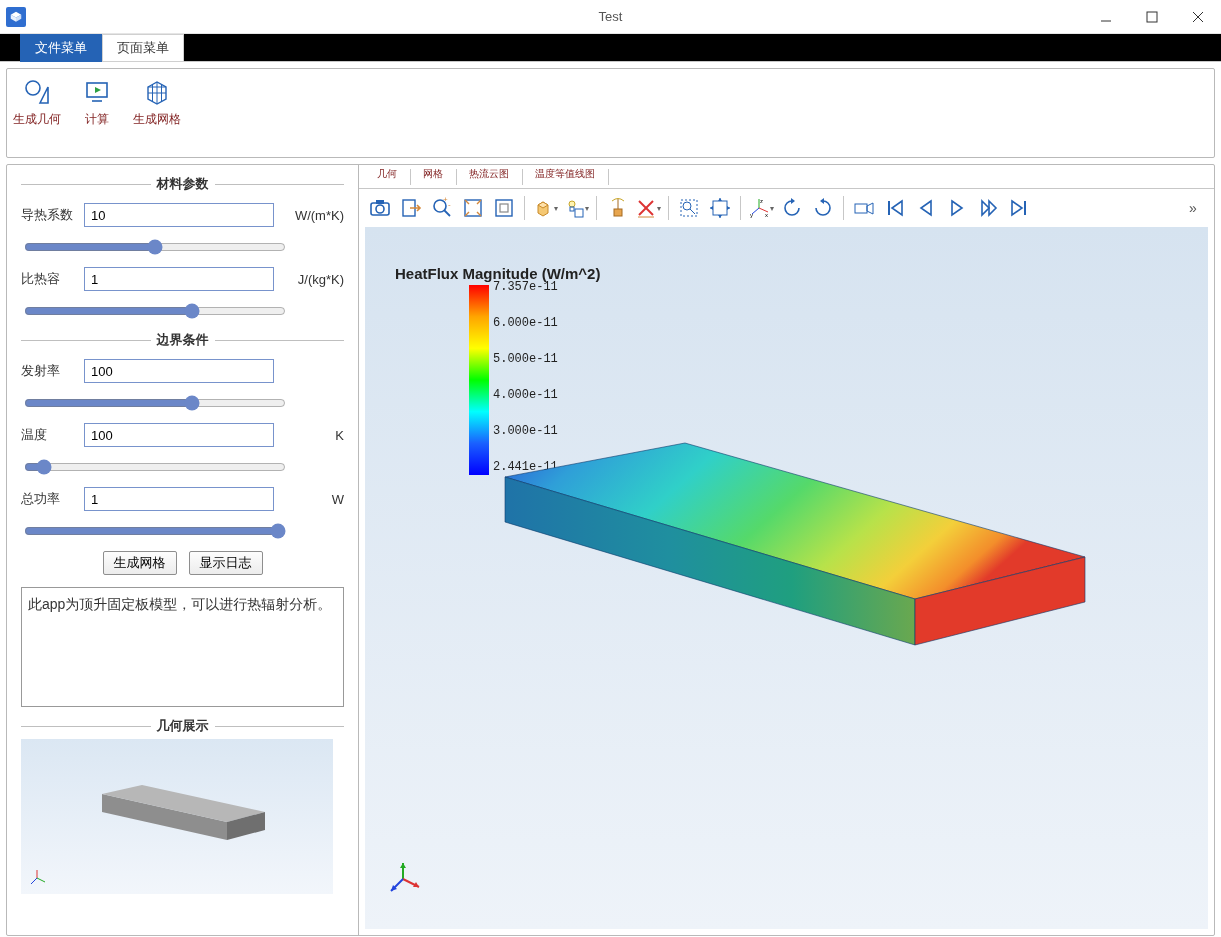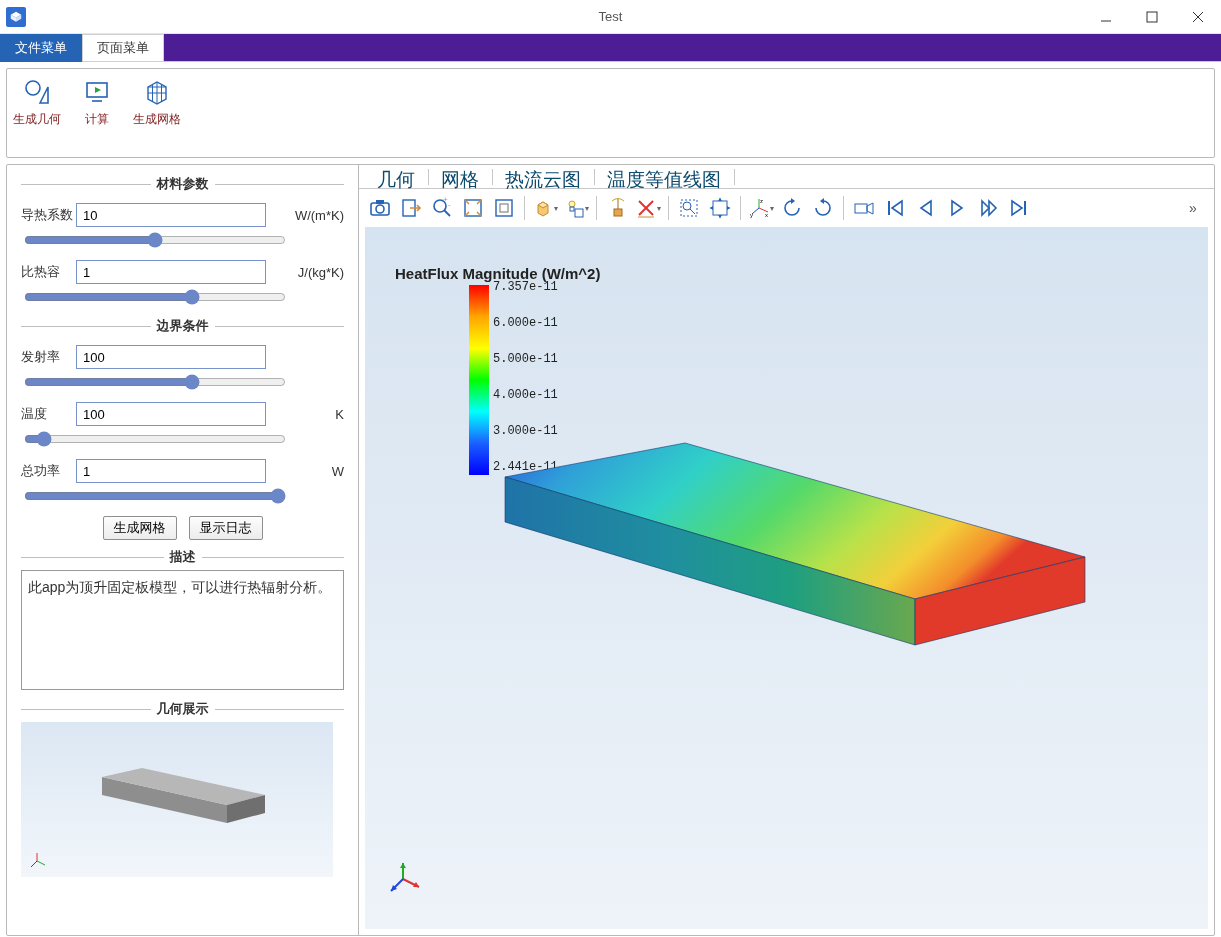--- a/index.html
+++ b/index.html
@@ -3,47 +3,47 @@
 <meta charset="utf-8">
 <style>
   * { box-sizing: border-box; }
   html, body { margin:0; padding:0; width:1221px; height:937px; font-family:"Microsoft YaHei","PingFang SC",Arial,sans-serif; font-size:13px; color:#333; background:#fff; overflow:hidden; }
   .titlebar { height:34px; border-bottom:1px solid #e5e5e5; display:flex; align-items:center; position:relative; }
   .titlebar .appicon { width:20px; height:20px; margin-left:6px; background:#2f6ed0; border-radius:2px; display:flex; align-items:center; justify-content:center; }
   .titlebar .appicon svg { width:14px; height:14px; }
   .titlebar .title { position:absolute; left:0; right:0; text-align:center; color:#555; }
   .titlebar .winbtns { margin-left:auto; display:flex; }
   .winbtn { width:46px; height:32px; display:flex; align-items:center; justify-content:center; color:#555; }
-  .tabbar { height:28px; border-bottom:1px solid #c7c7c7; display:flex; padding-left:0; background:#4c1d95;}
+  .tabbar { height:28px; border-bottom:1px solid #c7c7c7; display:flex; padding-left:20px; background:#000000;}
   .tab { padding:0 14px; height:28px; display:flex; align-items:center; border:1px solid transparent; border-bottom:none; color:#3a3a3a; font-size:13px;}
   .tab.active { background:#2563b5; color:#fff; border:1px solid #2563b5;}
   .tab.inactive { border:1px solid #d0d0d0; background:#fff; }
   .ribbon { height:90px; border:1px solid #b9b9b9; margin:6px; border-radius:2px; display:flex; }
   .ribbon-group { display:flex; }
   .ribbon-btn { width:60px; display:flex; flex-direction:column; align-items:center; justify-content:flex-start; padding-top:8px; gap:4px; color:#2563b5; }
   .ribbon-btn .icon { width:30px; height:30px; display:flex; align-items:center; justify-content:center; }
   .ribbon-btn .label { color:#7f1d1d; font-size:12px; }
   .body { display:flex; height:772px; border:1px solid #b9b9b9; margin:0 6px 6px 6px; border-radius:2px;}
   .sidebar { width:352px; border-right:1px solid #b9b9b9; padding:10px 14px; overflow:hidden; position:relative; }
   .legend-wrap { display:flex; align-items:center; justify-content:center; }
   .legend-wrap .line { flex:1; height:1px; background:#bfbfbf; }
   .legend-wrap .txt { padding:0 6px; color:#333;font-weight:bold; }
-  .param-row { display:flex; align-items:center; gap:0; margin-bottom:2px; }
+  .param-row { display:flex; align-items:center; gap:8px; margin-bottom:9px; }
   .param-row .label { width:55px; font-size:13px; }
   .param-row input[type="text"] { flex:0 0 140px; height:24px; border:1px solid #7893cc; padding:0 6px; font-size:13px; }
   .param-row .unit { color:#333; font-size:13px; margin-left:auto; }
   .slider-row { margin-bottom:8px; padding-right:60px; padding-left:1px;}
   input[type="range"] { width:100%; accent-color:#6b87c8; height:18px;}
   .btn-row { display:flex; justify-content:center; gap:12px; margin:8px 0; }
   .btn-row button { padding:2px 10px; border:1px solid #8e8e8e; background:linear-gradient(#fdfdfd,#ececec); border-radius:2px; font-size:13px; }
   .desc-box { border:1px solid #999; padding:6px; height:120px; font-size:14px; line-height:1.5; }
   .geom-preview { margin-top:4px; width:312px; height:155px; background:linear-gradient(#dbe7f3,#f2f6fb); display:flex; align-items:center; justify-content:center; position:relative;}
   .main { flex:1; display:flex; flex-direction:column; }
   .view-tabs { height:24px; display:flex; border-bottom:1px solid #c7c7c7; padding-left:6px; gap:0;}
-  .view-tab { padding:2px 12px; font-size:19px; color:#0c4a6e; border-right:1px solid transparent;}
+  .view-tab { padding:2px 12px; font-size:10px; color:#7f1d1d; border-right:1px solid transparent;}
   .view-tabs .sep { width:1px; background:#c7c7c7; height:16px; margin-top:4px;}
   .toolbar3d { height:38px; display:flex; align-items:center; gap:1px; padding:0 6px; }
   .tbtn { width:30px; height:30px; display:flex; align-items:center; justify-content:center; }
   .tsep { width:1px; height:24px; background:#c7c7c7; margin:0 4px; }
   .viewport { flex:1; margin:0 6px 6px 6px; background:linear-gradient(#d6e3f0, #eef3f9); position:relative; }
   .colorbar-title { position:absolute; left:30px; top:38px; font-size:15px; color:#222;font-weight:bold;}
   .colorbar { position:absolute; left:104px; top:58px; width:20px; height:190px; background:linear-gradient(red,orange,yellow,lime,cyan,#1a60ff,blue);}
   .colorbar-ticks { position:absolute; left:128px; top:54px; font-size:12px; color:#222; line-height:1;font-family:Liberation Mono, monospace; }
   .colorbar-ticks div { margin-bottom:24px; white-space:nowrap;}
   .axes-gizmo { position:absolute; left:18px; bottom:30px; }
@@ -178,25 +178,20 @@
       <input type="text" value="1" style="">
       <div class="unit">W</div>
     </div>
     <div class="slider-row"><input type="range" min="0" max="100" value="100" style=""></div>
 
     <div class="btn-row">
       <button>生成网格</button>
       <button>显示日志</button>
     </div>
 
-    <div class="legend-wrap">
-      <div class="line"></div>
-        <div class="txt">描述</div>
-        <div class="line"></div>
-    </div>
     <div style="height:4px"></div>
     <div class="desc-box">此app为顶升固定板模型，可以进行热辐射分析。</div>
 
     <div style="height:10px"></div>
     <div class="legend-wrap">
       <div class="line"></div>
         <div class="txt">几何展示</div>
         <div class="line"></div>
     </div>
     <div class="geom-preview">

